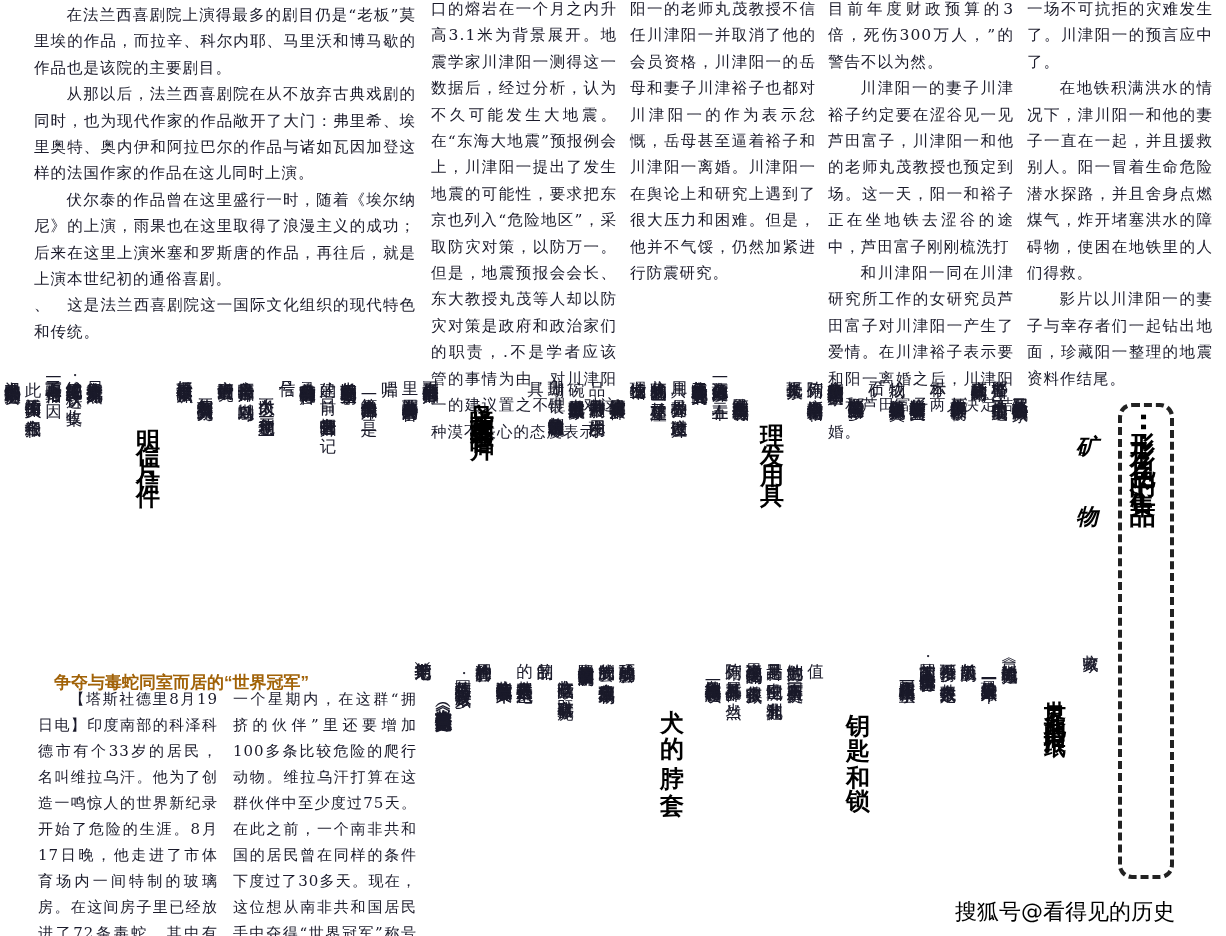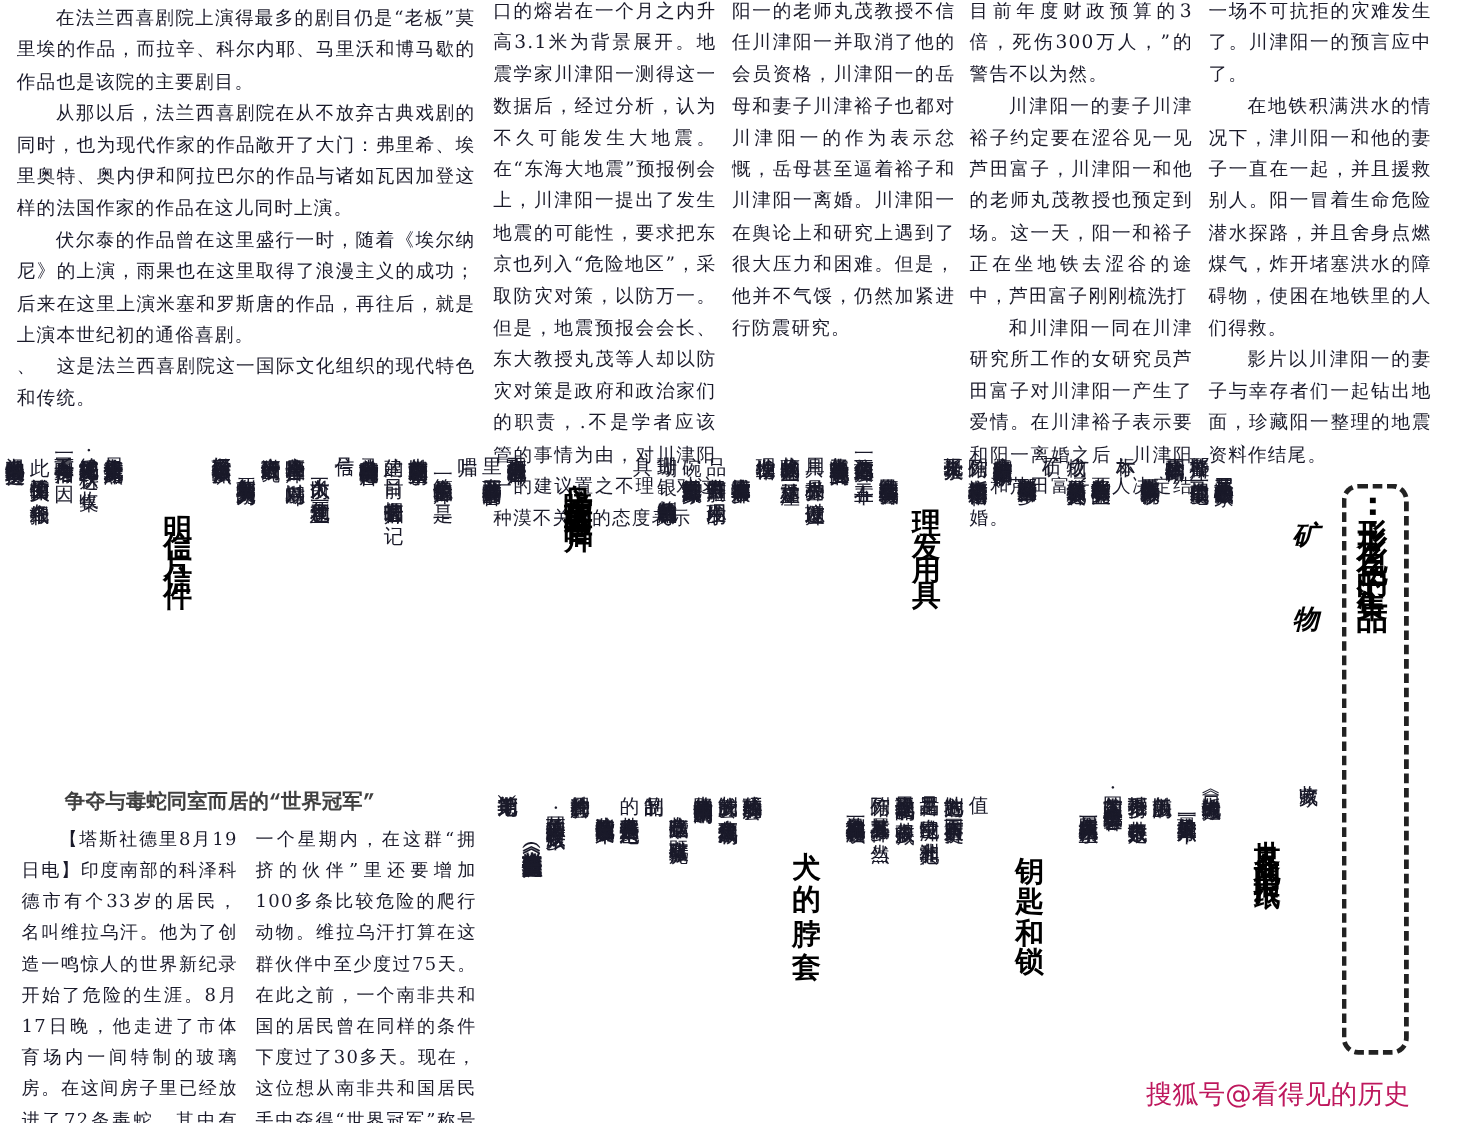--- a/index.html
+++ b/index.html
@@ -1,26 +1,26 @@
 <!DOCTYPE html>
 <html><head>
 <meta charset="utf-8">
 <style>
   html, body { margin:0; padding:0; background:#fff; }
   body { width:1226px; height:936px; position:relative; overflow:hidden;
          font-family:"DejaVu Serif","Liberation Serif",serif; color:#1a1a2a; }
-  .hcol { position:absolute; font-size:15.5px; line-height:26.4px; letter-spacing:1px; text-align:justify; }
+  .hcol { position:absolute; font-size:15.5px; line-height:26.4px; letter-spacing:1px; text-align:justify;margin-left:20px; }
   .hcol p { margin:0; }
   .ind { text-indent:2.1em; }
   .vgrp { position:absolute; writing-mode:vertical-rl; font-size:16.5px; line-height:20.5px; letter-spacing:0.5px; }
   .vgrp p { margin:0; }
   .vtitle { position:absolute; writing-mode:vertical-rl; font-weight:bold; font-family:"DejaVu Sans","Liberation Sans",sans-serif; color:#000; }
-  .htitle { position:absolute; font-weight:bold; font-family:Liberation Mono, monospace; color:#404040; font-size:17px; }
+  .htitle { position:absolute; font-weight:bold; font-family:Liberation Sans, sans-serif; color:#a16207; font-size:17px;margin-top:15px; }
   .wavy { position:absolute; border:4px dashed #222; border-radius:14px; }
-  .watermark { position:absolute; color:#be185d; font-family:"DejaVu Sans","Liberation Sans",sans-serif; font-size:22px;
+  .watermark { position:absolute; color:#000000; font-family:"DejaVu Sans","Liberation Sans",sans-serif; font-size:22px;
                text-shadow: 0 0 2px #fff, 0 0 3px #fff, 1px 1px 0 #fff, -1px -1px 0 #fff; }
 </style>
 </head>
 <body>
 
 <div class="hcol" style="left:14px; top:2px; width:382px;">
   <p class="ind">在法兰西喜剧院上演得最多的剧目仍是“老板”莫里埃的作品，而拉辛、科尔内耶、马里沃和博马歇的作品也是该院的主要剧目。</p>
   <p class="ind">从那以后，法兰西喜剧院在从不放弃古典戏剧的同时，也为现代作家的作品敞开了大门：弗里希、埃里奥特、奥内伊和阿拉巴尔的作品与诸如瓦因加登这样的法国作家的作品在这儿同时上演。</p>
   <p class="ind">伏尔泰的作品曾在这里盛行一时，随着《埃尔纳尼》的上演，雨果也在这里取得了浪漫主义的成功；后来在这里上演米塞和罗斯唐的作品，再往后，就是上演本世纪初的通俗喜剧。</p>
   <p>、　这是法兰西喜剧院这一国际文化组织的现代特色和传统。</p>

